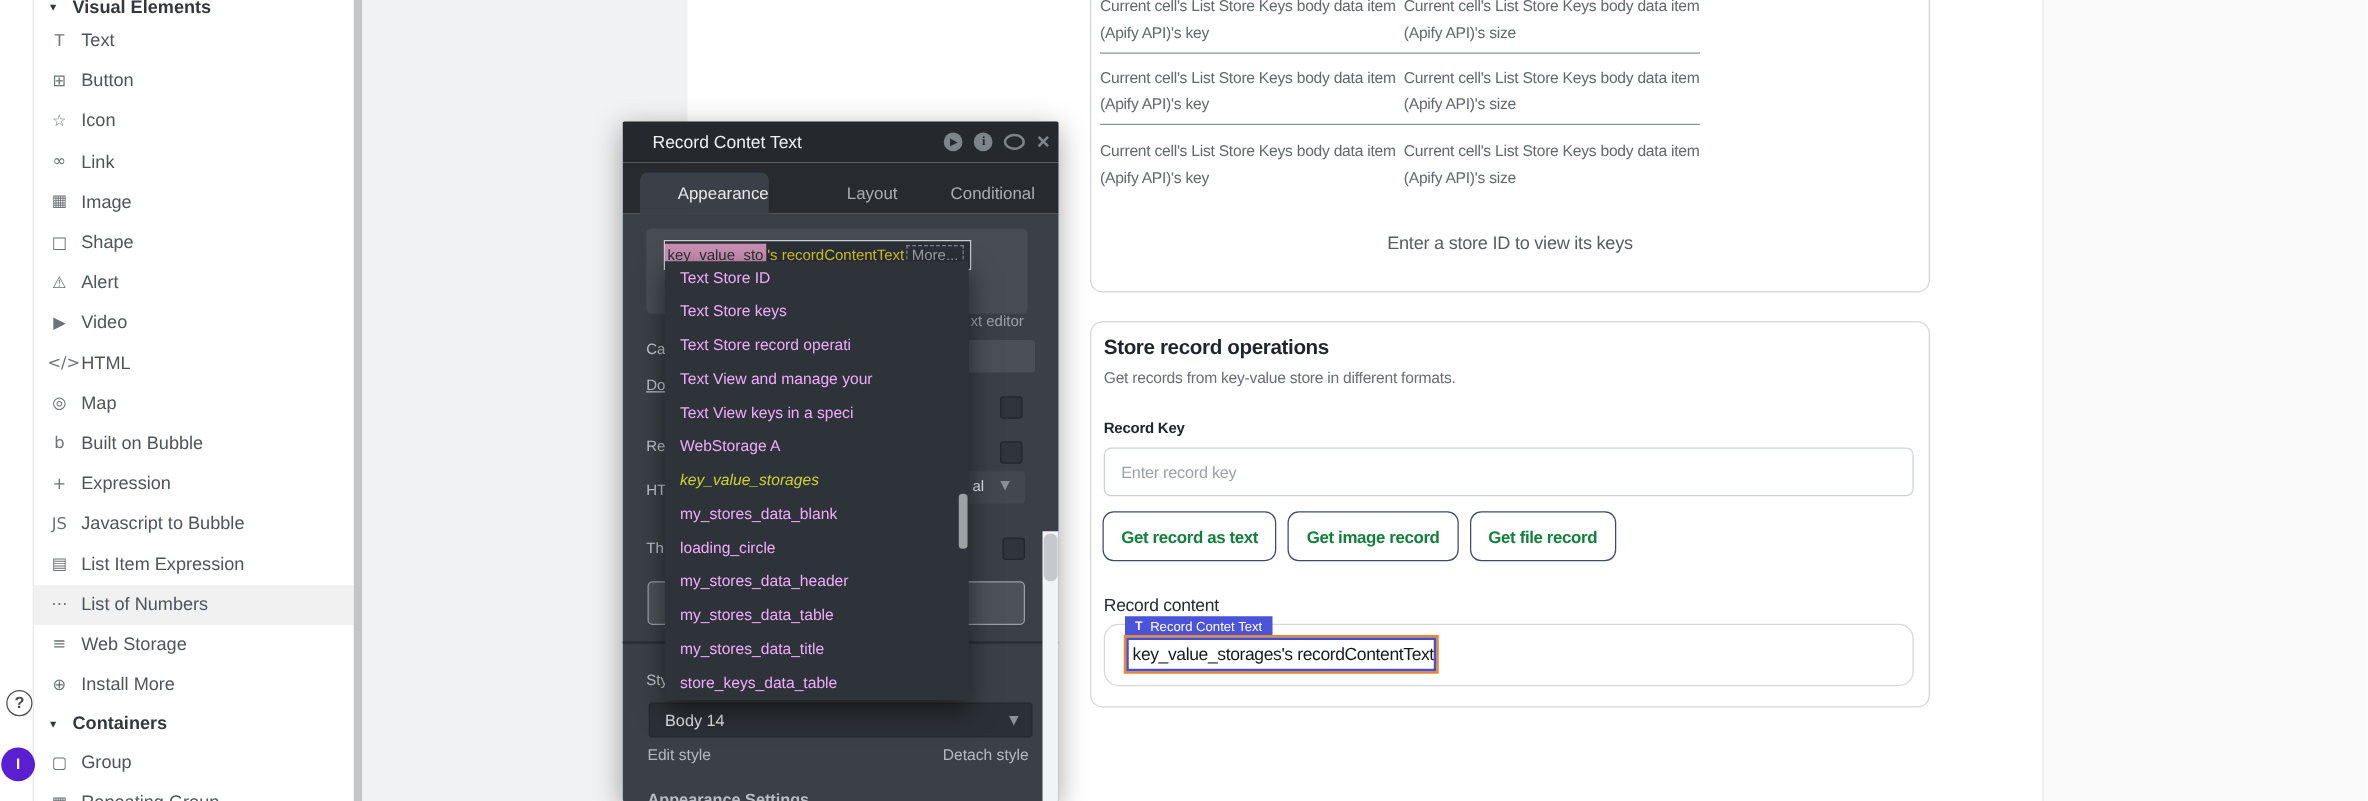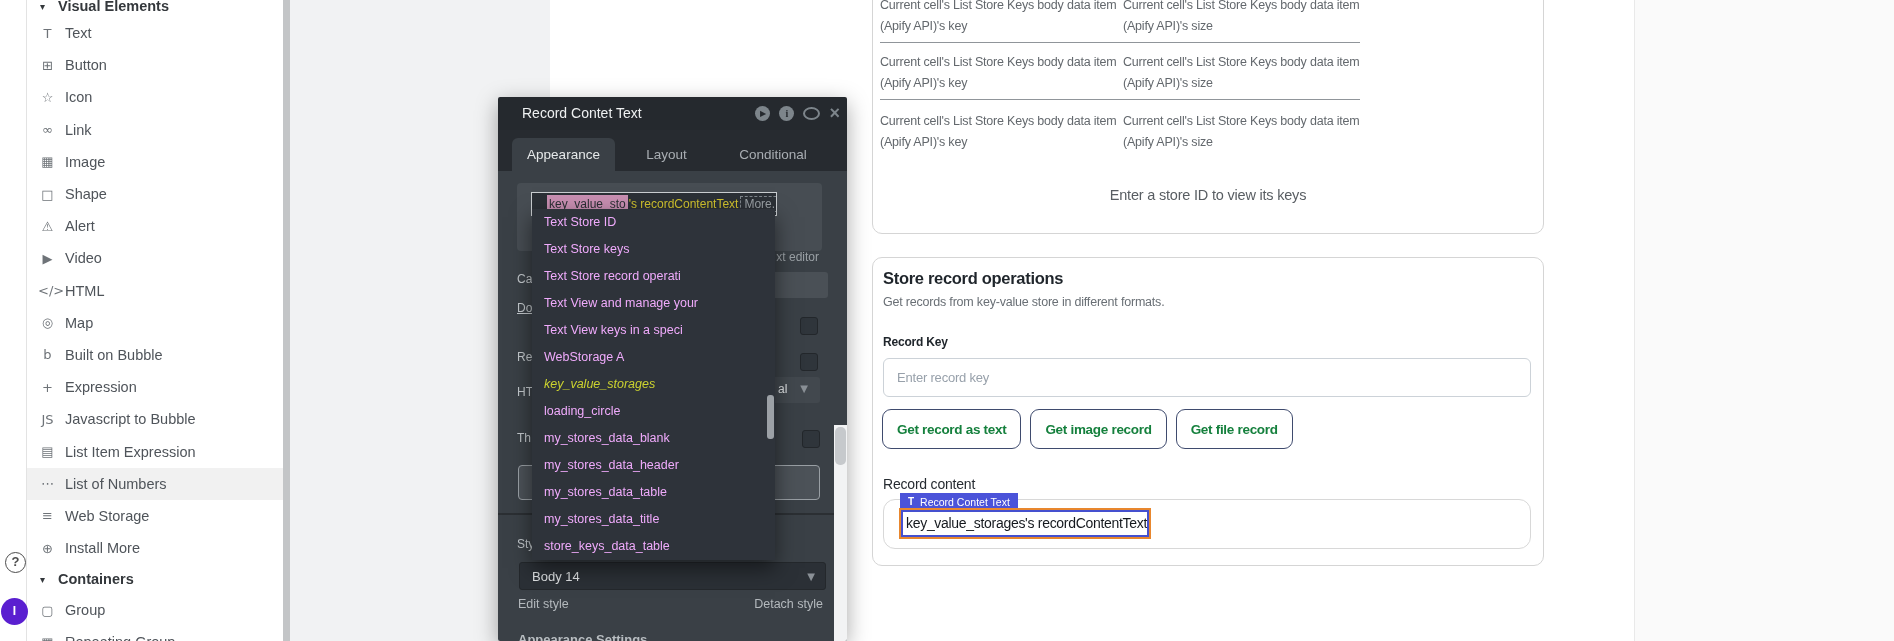--- a/index.html
+++ b/index.html
@@ -85,32 +85,32 @@
   .p-title { position:absolute; left:24px; top:0; line-height:33px; font-size:14px; color:#eef0f1; }
   .p-hicons { position:absolute; right:7px; top:0; height:33px; display:flex; align-items:center; gap:9px; }
   .cic { width:15px; height:15px; border-radius:50%; background:#7d858b; color:#25292e;
          text-align:center; font-family:"DejaVu Sans",sans-serif; }
   .cic.play { font-size:8px; line-height:15px; }
   .cic.info { font-size:10px; font-weight:bold; line-height:15px; font-family:"Liberation Serif",serif; }
   .oval { width:17px; height:13px; border:2px solid #7d858b; border-radius:50%; }
   .xic { color:#7d858b; font-size:18px; font-weight:bold; line-height:15px; }
 
   .p-tabs { position:absolute; top:33px; left:0; right:0; height:41px; background:#272b30; }
-  .ptab { position:absolute; top:8px; height:33px; text-align:center; line-height:33px;
+  .ptab { position:absolute; top:8px; height:33px; text-align:right; line-height:33px;
           font-size:13.5px; color:#a9aeb3; cursor:pointer; }
   .ptab.active { background:#3a4046; border-radius:6px 6px 0 0; color:#e6e9ea; }
   .ptab1 { left:14px;  width:103px; }
   .ptab2 { left:117px; width:103px; }
   .ptab3 { left:220px; width:110px; }
 
   .p-body { position:absolute; top:74px; left:0; right:0; bottom:0; background:#3a4046; }
   .expr-wrap { position:absolute; left:19px; top:12px; width:305px; height:68px; background:#474d53; border-radius:4px; }
   .expr-field { position:absolute; left:33px; top:21px; width:246px; height:24px; background:#2b3036;
                 border:1px solid #c9cdd0; display:flex; align-items:center; font-size:12px; white-space:nowrap;
-                overflow:hidden; padding-left:15px; }
+                overflow:hidden; padding-left:0; }
   .expr-sel { background:#c98fb2; color:#2b2f34; padding:2px 2px; }
   .expr-rest { color:#d2c32e; padding-left:1px; }
   .expr-more { color:#9aa0a5; border:1px dashed #7e858b; padding:0 3px; margin-left:2px; }
   .rte-link { position:absolute; right:28px; top:79px; font-size:12px; color:#9ba1a6; }
   .occl-btn { position:absolute; left:242px; top:101px; width:88px; height:26px; background:#4a5056; border-radius:3px; }
   .plab { position:absolute; left:19px; font-size:12px; color:#c3c8cc; }
   .pcheck { position:absolute; width:18px; height:18px; background:#2f353b; border:1px solid #23272b; border-radius:3px; }
   .font-sel { position:absolute; left:150px; top:206px; width:172px; height:26px; background:#42484e; border-radius:3px;
               font-size:12px; color:#dfe2e4; }
   .font-sel .fs-txt { position:absolute; left:130px; top:5px; }
@@ -323,20 +323,20 @@
 </div>
 
 <div class="ddl">
   <div class="ddl-item">Text Store ID</div>
   <div class="ddl-item">Text Store keys</div>
   <div class="ddl-item">Text Store record operati</div>
   <div class="ddl-item">Text View and manage your</div>
   <div class="ddl-item">Text View keys in a speci</div>
   <div class="ddl-item">WebStorage A</div>
   <div class="ddl-item yellow">key_value_storages</div>
+  <div class="ddl-item">my_stores_data_blank</div>
   <div class="ddl-item">loading_circle</div>
-  <div class="ddl-item">my_stores_data_blank</div>
   <div class="ddl-item">my_stores_data_header</div>
   <div class="ddl-item">my_stores_data_table</div>
   <div class="ddl-item">my_stores_data_title</div>
   <div class="ddl-item">store_keys_data_table</div>
   <div class="ddl-scroll"></div>
 </div>
 
 </body></html>

